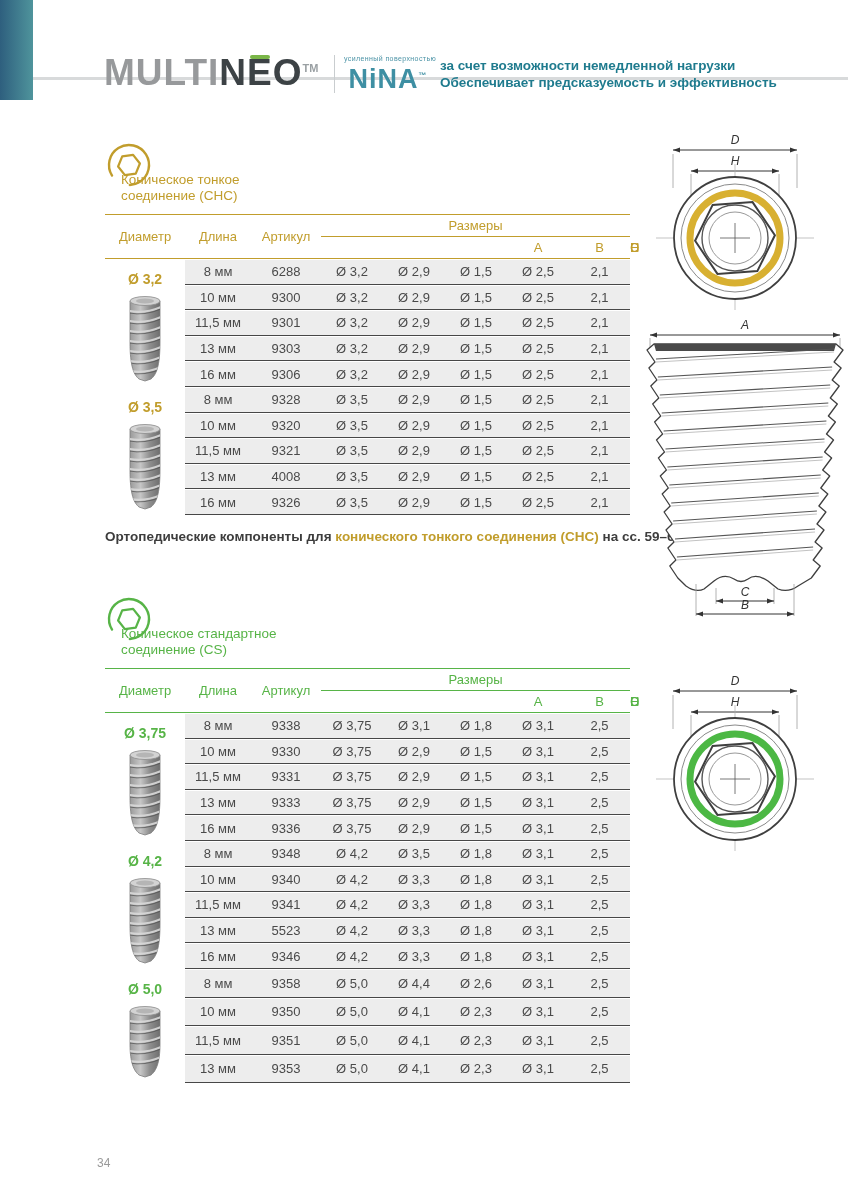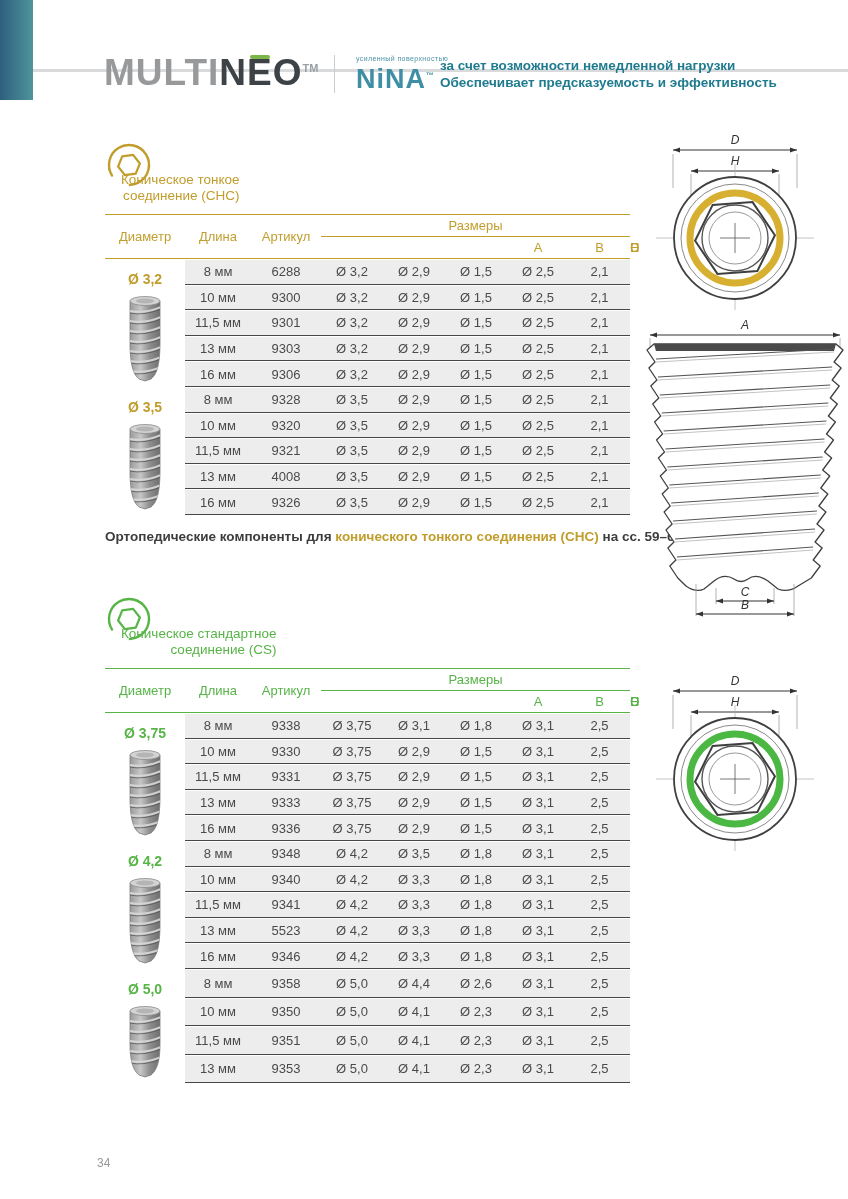--- a/index.html
+++ b/index.html
@@ -1,50 +1,50 @@
 <!DOCTYPE html>
 <html><head>
 <meta charset="utf-8">
 <style>
   * { margin:0; padding:0; box-sizing:border-box; }
   html,body { width:848px; height:1199px; background:#ffffff; overflow:hidden;
     font-family:"Liberation Sans", sans-serif; }
   .page { position:relative; width:848px; height:1199px; background:#fff; }
 
   
-  .header { position:absolute; top:0; left:0; width:848px; height:72px;
+  .header { position:absolute; top:0; left:0; width:848px; height:80px;
     background:#fff; border-bottom:3px solid #d8dadb; }
   .side-bar { position:absolute; top:0; left:0; width:33px; height:100px;
     background:linear-gradient(90deg,#2e5f7e,#4f949c); }
   .brand { position:absolute; left:104px; top:48px; font-weight:bold; font-size:37px;
     letter-spacing:1px; line-height:40px; white-space:nowrap; }
   .brand .b-grey { color:#97999b; }
   .brand .b-dark { color:#3c4245; }
   .brand .macron { position:relative; }
   .brand .macron::before { content:""; position:absolute; top:3px; left:12%; right:12%;
     height:4px; background:#7ab648; border-radius:2px; }
   .brand sup { font-size:11px; color:#9aa0a3; vertical-align:super; letter-spacing:0; }
   .brand-divider { position:absolute; left:334px; top:55px; width:1px; height:38px; background:#c9cdcf; }
-  .nina { position:absolute; left:356px; top:55px; width:88px; text-align:left; }
+  .nina { position:absolute; left:344px; top:55px; width:88px; text-align:center; }
   .nina-caption { font-size:7px; color:#4b93a6; letter-spacing:.4px; white-space:nowrap; }
   .nina-logo { font-size:27px; font-weight:bold; color:#3e8fa3; letter-spacing:1px; line-height:28px; }
   .nina-logo sup { font-size:8px; vertical-align:super; }
   .tagline { position:absolute; left:440px; top:57px; font-size:13.5px; font-weight:bold;
     color:#1f7b8e; line-height:17px; }
 
   
   #sections { position:absolute; top:103px; left:0; width:848px; }
   .section { position:relative; margin-left:105px; width:525px; }
   .section[data-id="chc"] { margin-top:37px; --accent:#c19d2c; }
   .section[data-id="cs"]  { margin-top:50px; --accent:#57b447; }
 
   .section-head { position:relative; height:74px; }
   .section-icon { position:absolute; left:0; top:2px; }
   .section-title { position:absolute; left:16px; top:32px; font-size:13.5px;
-    line-height:16px; color:var(--accent);text-align:right; }
+    line-height:16px; color:var(--accent); }
 
   table.spec { border-collapse:separate; border-spacing:0; width:525px;
     border-top:1px solid var(--accent); table-layout:fixed; }
   table.spec th { color:var(--accent); font-weight:normal; font-size:13px;
     text-align:center; vertical-align:middle; }
   th.h-sizes { height:22px; border-bottom:1px solid var(--accent); padding-bottom:1px; }
   tr.h-sub th { height:22px; border-bottom:1px solid var(--accent); }
   th.h-span { border-bottom:1px solid var(--accent); }
   td.data { background:#ededed; border-bottom:1px solid #474747; border-top:1px solid #ffffff;
     height:24px; text-align:center; font-size:13px; color:#4a4a4a; }

